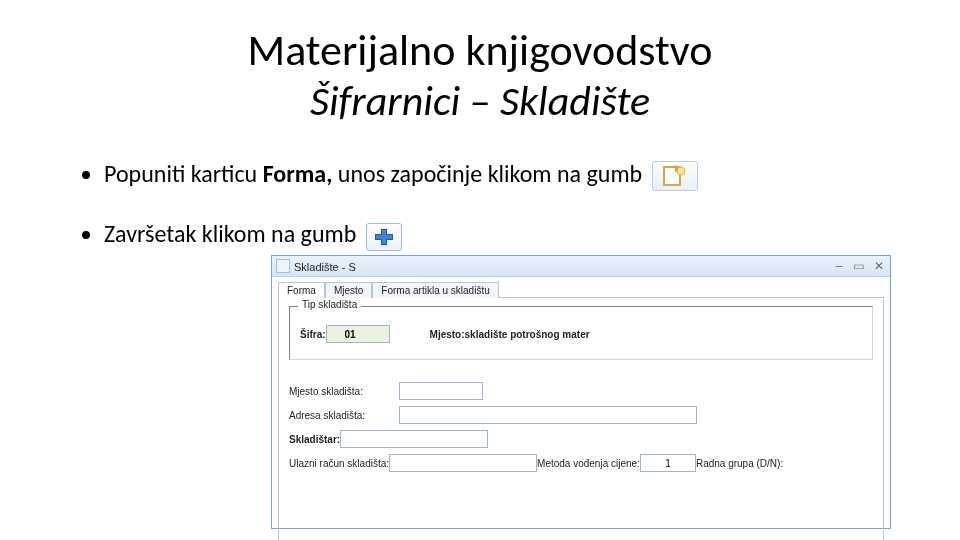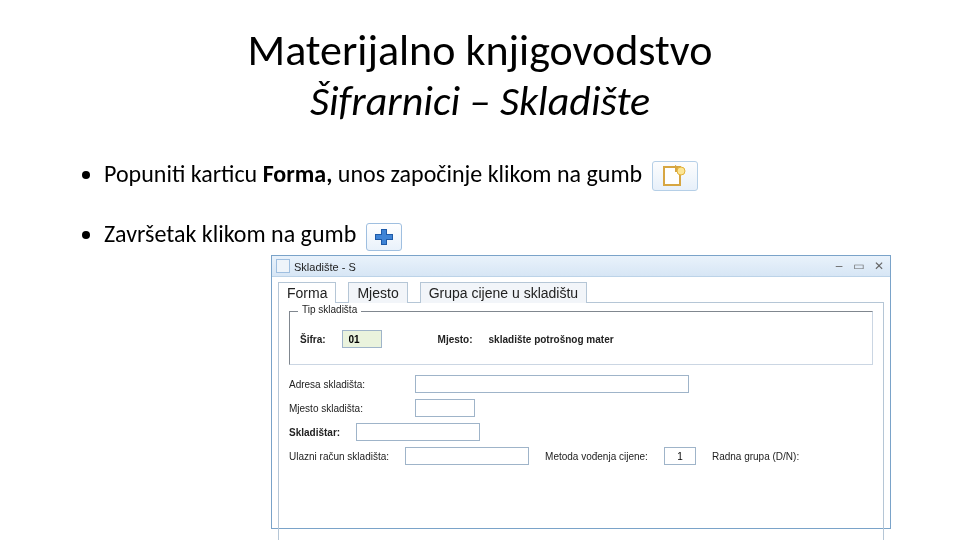--- a/index.html
+++ b/index.html
@@ -15,28 +15,28 @@
 .plus-btn svg{display:block}
 
 
 .win{position:absolute;left:271px;top:255px;width:618px;height:272px;border:1px solid #7aa3c9;background:#fff;font-family:"Tahoma",Arial,sans-serif;font-size:11px;color:#222}
 .win-titlebar{height:20px;background:linear-gradient(#e9f2fb,#d7e6f5);border-bottom:1px solid #bcd3e8;display:flex;align-items:center;padding:0 4px;justify-content:space-between}
 .win-title-left{display:flex;align-items:flex-end;gap:4px}
 .win-icon{width:12px;height:12px;background:#eef4fa;border:1px solid #9fbfe0}
 .win-controls{display:flex;gap:6px;color:#666;font-size:12px;font-family:Arial}
 .win-controls span{width:14px;text-align:center}
 .tabs{display:flex;border-bottom:1px solid #b5c6d6;margin:4px 6px 0 6px}
-.tab{border:1px solid #b5c6d6;border-bottom:none;padding:2px 8px;font-size:14px;background:#f2f5f9;margin-right:12px;position:relative;top:1px}
+.tab{border:1px solid #b5c6d6;border-bottom:none;padding:2px 8px;font-size:10px;background:#f2f5f9;margin-right:0;position:relative;top:1px}
 .tab.active{background:#fff;font-weight:400}
 .panel{border:1px solid #b5c6d6;border-top:none;margin:0 6px 4px 6px;padding:8px 10px 10px 10px;height:226px;position:relative}
-.group{border:1px inset #cbd6e3;padding:12px 10px 10px 10px;margin-bottom:10px;position:relative}
+.group{border:1px inset #cbd6e3;padding:12px 10px 10px 10px;margin-bottom:22px;position:relative}
 .group-title{position:absolute;top:-8px;left:8px;background:#fff;padding:0 4px;font-size:10px}
-.row{display:flex;align-items:center;margin:6px 0;gap:16px}
+.row{display:flex;align-items:center;margin:6px 0;gap:0}
 .lbl{font-size:10px;white-space:nowrap}
-.inp{border:1px solid #9fb4c9;background:#fff;height:14px;padding:1px 6px;font-size:10px}
+.inp{border:1px solid #9fb4c9;background:#fff;height:14px;padding:1px 18px;font-size:10px}
 .w40{width:26px}
 .w60{width:46px}
 .w110{width:110px}
 .w260{width:260px}
 .bold{font-weight:700}
 .center-row{justify-content:flex-start}
 .bottom-row{display:flex;align-items:center;flex-wrap:nowrap}
 </style>
 </head>
 <body>
@@ -80,42 +80,42 @@
     <div class="win-controls">
       <span>–</span>
       <span>▭</span>
       <span>✕</span>
     </div>
   </div>
 
   <div class="tabs">
     <div class="tab active">Forma</div>
     <div class="tab">Mjesto</div>
-    <div class="tab">Grupa cijene u skladištu</div>
+    <div class="tab">Forma artikla u skladištu</div>
   </div>
 
   <div class="panel">
 
     <div class="group">
       <div class="group-title">Tip skladišta</div>
       <div class="row">
         <span class="lbl bold">Šifra:</span>
         <input class="inp w40 bold" style="background: rgb(234, 243, 221);" value="01">
         <span class="lbl bold" style="margin-left:40px">Mjesto:</span>
         <span class="lbl bold">skladište potrošnog mater</span>
       </div>
     </div>
 
     <div class="row">
+      <span class="lbl" style="width:110px">Mjesto skladišta:</span>
+      <input class="inp w60" style="">
+    </div>
+    <div class="row">
       <span class="lbl" style="width:110px">Adresa skladišta:</span>
       <input class="inp w260" style="">
-    </div>
-    <div class="row">
-      <span class="lbl" style="width:110px">Mjesto skladišta:</span>
-      <input class="inp w60" style="">
     </div>
     <div class="row center-row">
       <span class="lbl bold">Skladištar:</span>
       <input class="inp w110" style="">
     </div>
     <div class="row bottom-row">
       <span class="lbl">Ulazni račun skladišta:</span>
       <input class="inp w110" style="">
       <span class="lbl">Metoda vođenja cijene:</span>
       <input class="inp" style="width: 18px; text-align: center;" value="1">

